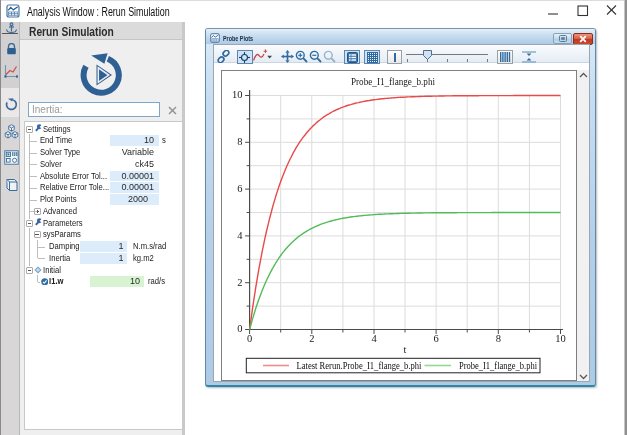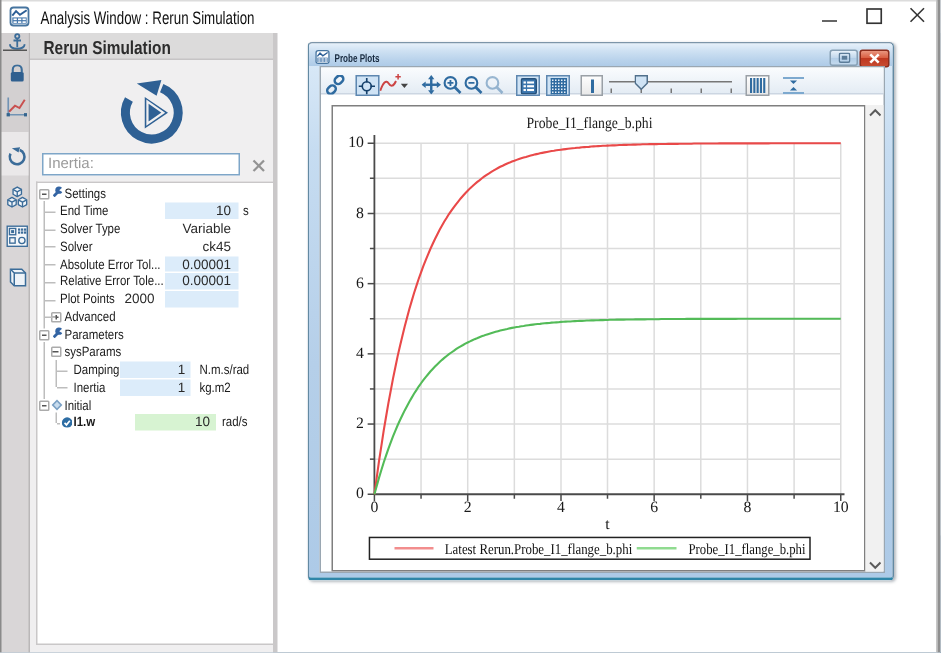--- a/index.html
+++ b/index.html
@@ -143,21 +143,21 @@
 <div class="abs" style="left:40px;top:158.8px;font-size:9px;color:#1a1a1a;font-weight:400;transform:scaleX(0.85);transform-origin:left top;white-space:nowrap;">Solver</div>
 <div class="abs" style="left:74px;top:158.8px;width:80px;text-align:right;font-size:9px;color:#2a2a2a;white-space:nowrap;">ck45</div>
 <div class="abs" style="left:110px;top:170.6px;width:49px;height:10.8px;background:#dcecfa;"></div>
 <div class="abs" style="left:40px;top:170.6px;font-size:9px;color:#1a1a1a;font-weight:400;transform:scaleX(0.85);transform-origin:left top;white-space:nowrap;">Absolute Error Tol...</div>
 <div class="abs" style="left:74px;top:170.6px;width:80px;text-align:right;font-size:9px;color:#2a2a2a;white-space:nowrap;">0.00001</div>
 <div class="abs" style="left:110px;top:182.3px;width:49px;height:10.8px;background:#dcecfa;"></div>
 <div class="abs" style="left:40px;top:182.3px;font-size:9px;color:#1a1a1a;font-weight:400;transform:scaleX(0.85);transform-origin:left top;white-space:nowrap;">Relative Error Tole...</div>
 <div class="abs" style="left:74px;top:182.3px;width:80px;text-align:right;font-size:9px;color:#2a2a2a;white-space:nowrap;">0.00001</div>
 <div class="abs" style="left:110px;top:194.1px;width:49px;height:10.8px;background:#dcecfa;"></div>
 <div class="abs" style="left:40px;top:194.1px;font-size:9px;color:#1a1a1a;font-weight:400;transform:scaleX(0.85);transform-origin:left top;white-space:nowrap;">Plot Points</div>
-<div class="abs" style="left:83px;top:194.1px;width:80px;text-align:left;font-size:9px;color:#2a2a2a;white-space:nowrap;">2000</div>
+<div class="abs" style="left:68px;top:194.1px;width:80px;text-align:right;font-size:9px;color:#2a2a2a;white-space:nowrap;">2000</div>
 <div class="abs" style="left:33.5px;top:207.8px;width:7px;height:7px;border:1px solid #ababab;border-radius:1px;background:#fff;"></div>
     <div class="abs" style="left:35.2px;top:210.8px;width:3.6px;height:1px;background:#555;"></div>
     <div class="abs" style="left:36.5px;top:209.6px;width:1px;height:3.6px;background:#555;"></div>
 <div class="abs" style="left:43px;top:205.8px;font-size:9px;color:#1a1a1a;font-weight:400;transform:scaleX(0.85);transform-origin:left top;white-space:nowrap;">Advanced</div>
 <div class="abs" style="left:26.0px;top:219.6px;width:7px;height:7px;border:1px solid #ababab;border-radius:1px;background:#fff;"></div>
     <div class="abs" style="left:27.7px;top:222.6px;width:3.6px;height:1px;background:#555;"></div>
 <svg class="abs" style="left:33.2px;top:218.4px" width="9" height="9" viewBox="0 0 10 10">
     <rect x="2.2" y="4.6" width="5.6" height="2.1" rx="0.6" transform="rotate(-45 5 5.6)" fill="#3465a4"></rect>
     <circle cx="7" cy="3.1" r="2.7" fill="#3465a4"></circle>
     <path d="M7.2 3.2 L10.2 0.6 L10.2 5 Z" fill="#fff"></path>

